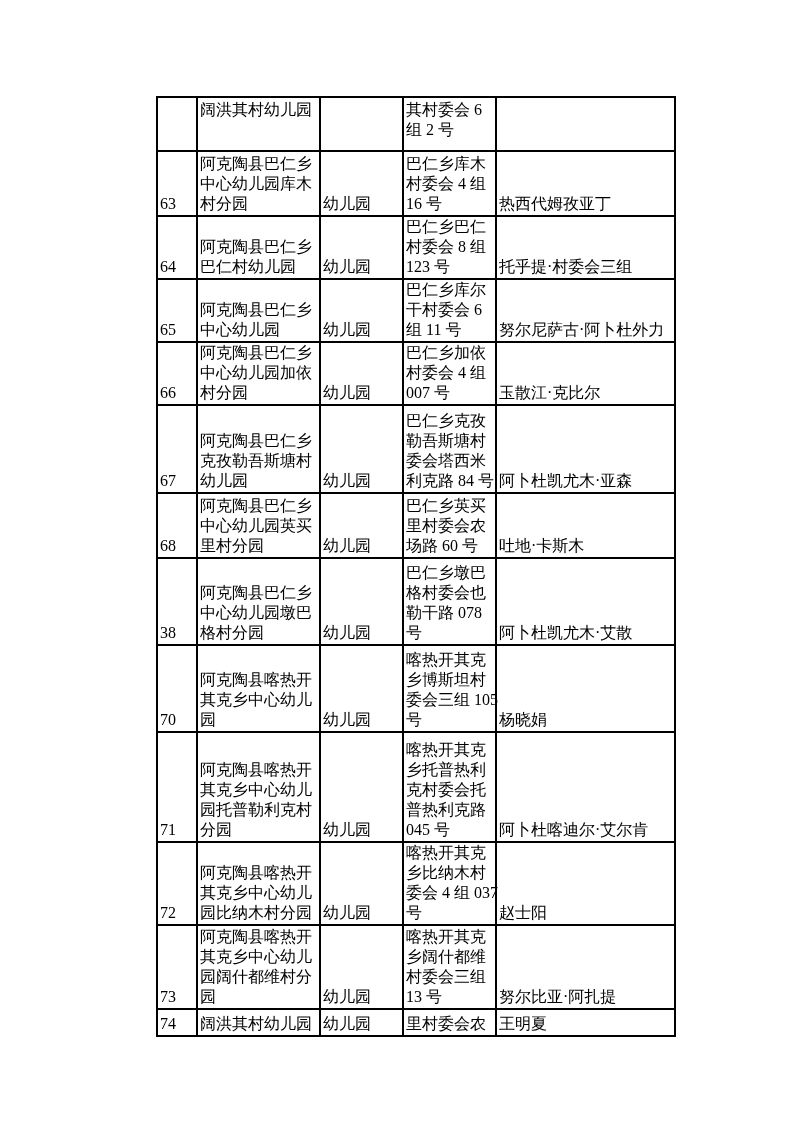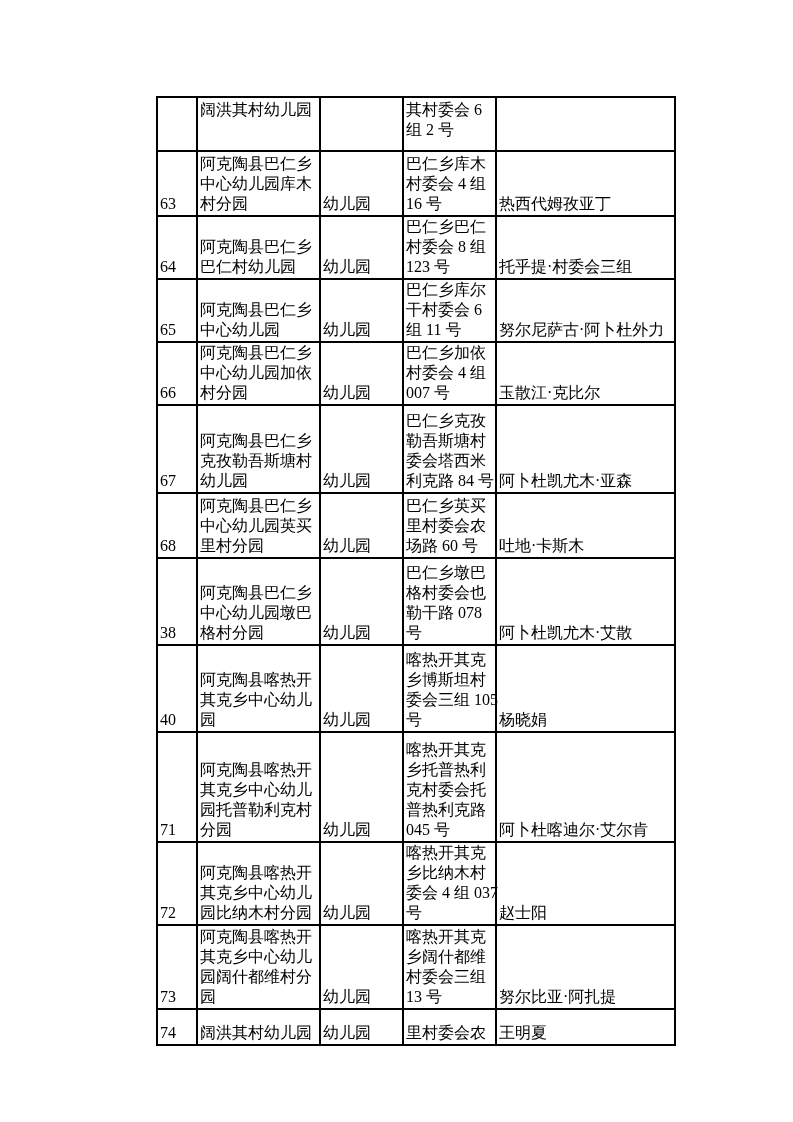--- a/index.html
+++ b/index.html
@@ -49,21 +49,21 @@
   #tbody tr:nth-child(3){height:60px;}
   #tbody tr:nth-child(4){height:62px;}
   #tbody tr:nth-child(5){height:61px;}
   #tbody tr:nth-child(6){height:88px;}
   #tbody tr:nth-child(7){height:65px;}
   #tbody tr:nth-child(8){height:87px;}
   #tbody tr:nth-child(9){height:87px;}
   #tbody tr:nth-child(10){height:110px;}
   #tbody tr:nth-child(11){height:78px;}
   #tbody tr:nth-child(12){height:84px;}
-  #tbody tr:nth-child(13){height:36px;}
+  #tbody tr:nth-child(13){height:27px;}
   col.c-no{width:40px;}
   col.c-name{width:123px;}
   col.c-type{width:83px;}
   col.c-address{width:93px;}
   col.c-person{width:179px;}
 </style>
 </head>
 <body>
 
 <div class="page">
@@ -155,21 +155,21 @@
 中心幼儿园墩巴
 格村分园</td>
     <td>幼儿园</td>
     <td>巴仁乡墩巴
 格村委会也
 勒干路 078
 号</td>
     <td>阿卜杜凯尤木·艾散</td>
   </tr>
         <tr>
-    <td>40</td>
+    <td>70</td>
     <td>阿克陶县喀热开
 其克乡中心幼儿
 园</td>
     <td>幼儿园</td>
     <td>喀热开其克
 乡博斯坦村
 委会三组 105
 号</td>
     <td>杨晓娟</td>
   </tr>

